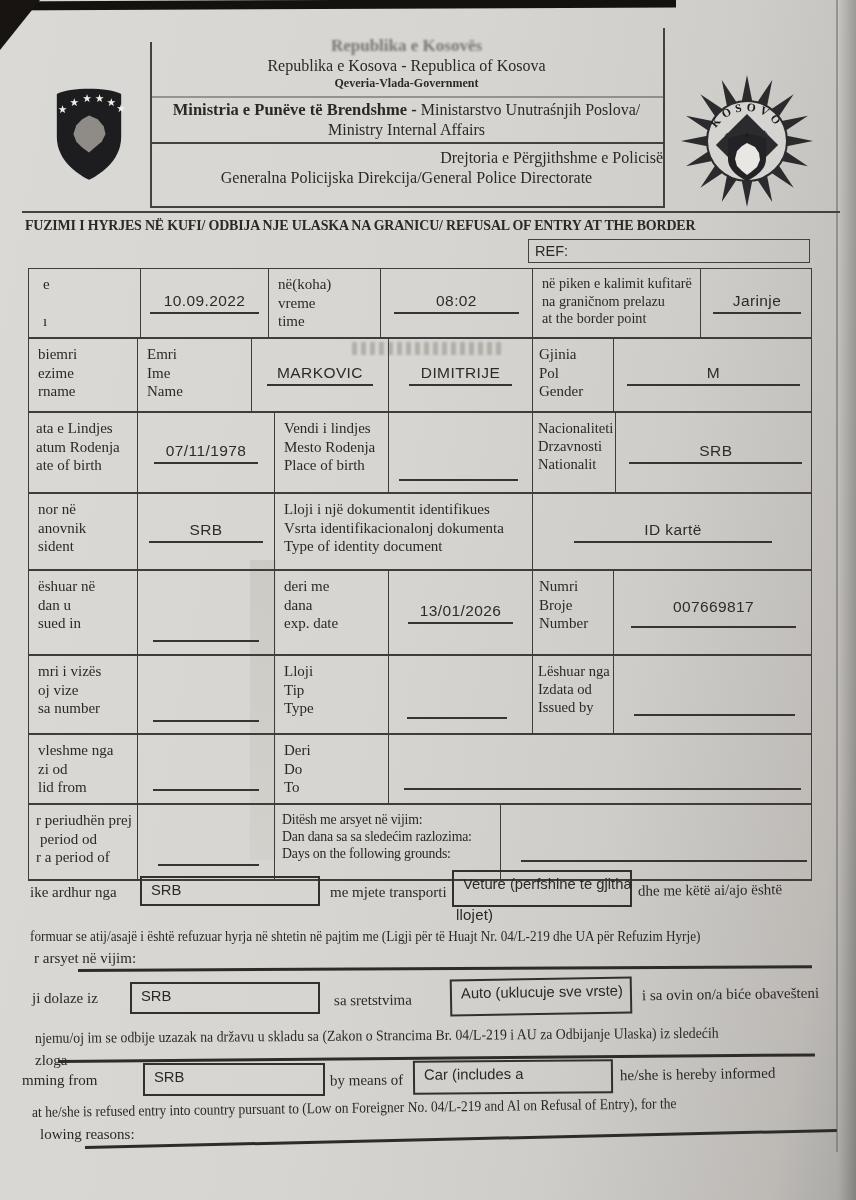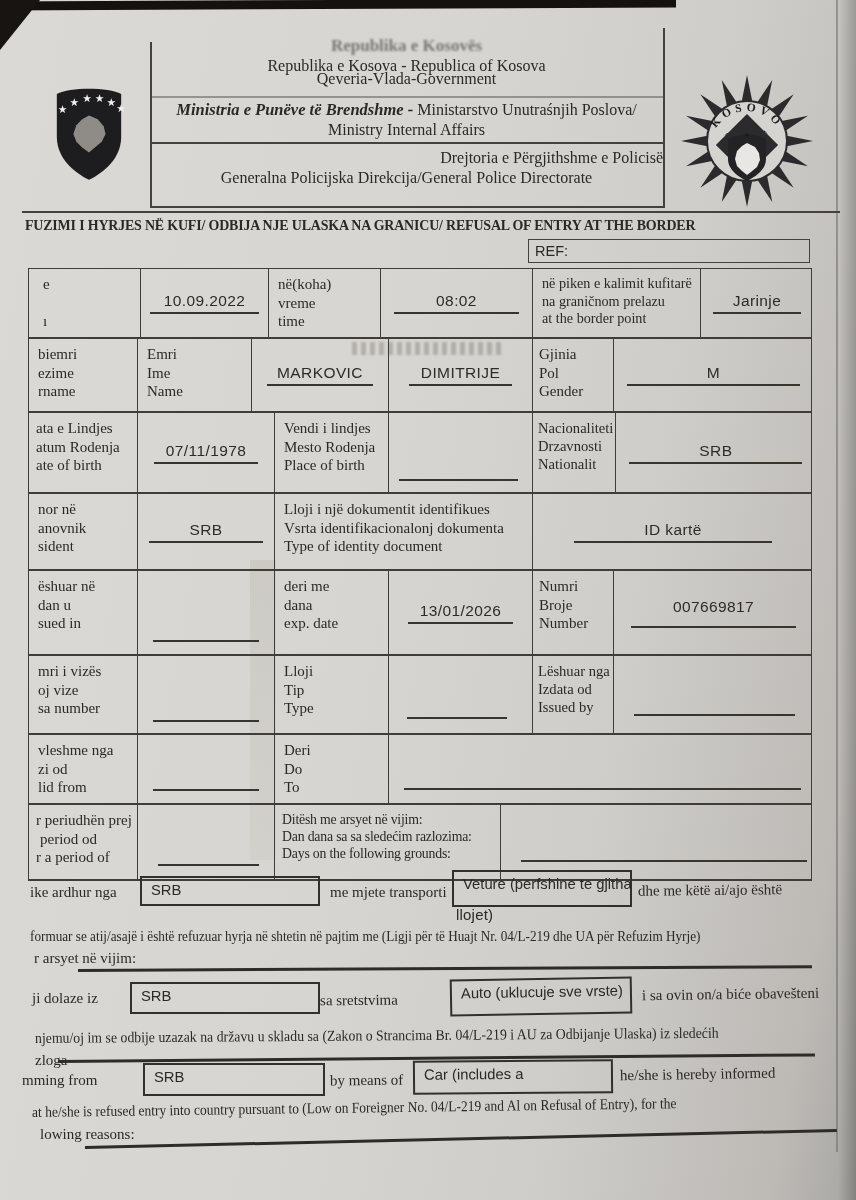--- a/index.html
+++ b/index.html
@@ -16,23 +16,23 @@
   .stain{left:250px;top:560px;width:26px;height:300px;background:linear-gradient(rgba(60,50,20,.07),rgba(60,50,20,.03));}
   .ghost{left:352px;top:342px;width:150px;height:13px;filter:blur(1.2px);opacity:.5;
     background:repeating-linear-gradient(90deg,#8e8a82 0 5px,transparent 5px 9px);}
   
   .hline{background:#45423d;height:2px;}
   .hv{background:#45423d;width:2px;}
   .hdr{left:150px;top:30px;width:513px;text-align:center;}
   .hdr div{position:absolute;width:513px;left:0;}
   .h-faded{top:6px;font-weight:bold;font-size:17px;filter:blur(1.1px);opacity:.55;}
   .h2{top:27px;font-size:16px;}
-  .h3{top:40px;font-size:16px;}
+  .h3{top:46px;font-size:12px;font-weight:bold;}
   .h4{top:70px;font-size:16px;}
-  .h4 b{font-size:16.5px;font-style:italic;}
+  .h4 b{font-size:16.5px;}
   .h5{top:91px;font-size:16px;}
   .h6{top:119px;font-size:16px;text-align:right;}
   .h7{top:139px;font-size:16px;text-align:center;}
   .title{left:25px;top:216px;font-size:15.5px;font-weight:bold;white-space:nowrap;
     transform:scaleX(.9);transform-origin:left center;letter-spacing:-.2px;}
   .refbox{left:528px;top:239px;width:282px;height:24px;border:1.6px solid #45423d;
     font-family:"Liberation Sans",sans-serif;font-size:14.5px;padding:3px 0 0 6px;box-sizing:border-box;}
   
   .tbl{left:28px;top:268px;width:784px;border:1.6px solid #403d38;border-bottom:none;box-sizing:border-box;}
   .trow{display:flex;border-bottom:2px solid #403d38;position:relative;}
@@ -342,21 +342,21 @@
   <div class="abs ser" style="left:638px;top:882px;transform:rotate(-.6deg)">dhe me këtë ai/ajo është</div>
 
   <div class="abs para" style="left:30px;top:928px;transform:scaleX(.88)">formuar se atij/asajë i është refuzuar hyrja në shtetin në pajtim me (Ligji për të Huajt Nr. 04/L-219 dhe UA për Refuzim Hyrje)</div>
   <div class="abs ser" style="left:34px;top:950px">r arsyet në vijim:</div>
   <div class="abs rule" style="left:78px;top:969px;width:734px;height:3px;transform:rotate(-.3deg)"></div>
 
   <div class="abs ser" style="left:32px;top:990px">ji dolaze iz</div>
   <div class="abs fbox" style="left:130px;top:982px;width:190px;height:32px">
     <span>SRB</span>
   </div>
-  <div class="abs ser" style="left:320px;top:992px;transform:rotate(-.5deg)">sa sretstvima</div>
+  <div class="abs ser" style="left:334px;top:992px;transform:rotate(-.5deg)">sa sretstvima</div>
   <div class="abs fbox" style="left:450px;top:978px;width:182px;height:37px;transform:rotate(-1deg)">
     <span>Auto (uklucuje sve vrste)</span>
   </div>
   <div class="abs ser" style="left:642px;top:986px;transform:rotate(-.8deg)">i sa ovin on/a biće obavešteni</div>
 
   <div class="abs para" style="left:35px;top:1030px;transform:scaleX(.92) rotate(-.4deg)">njemu/oj im se odbije uzazak na državu u skladu sa (Zakon o Strancima Br. 04/L-219 i AU za Odbijanje Ulaska) iz sledećih</div>
   <div class="abs ser" style="left:35px;top:1052px">zloga</div>
   <div class="abs rule" style="left:58px;top:1060px;width:757px;height:2.5px;transform:rotate(-.5deg)"></div>
 
   <div class="abs ser" style="left:22px;top:1072px">mming from</div>

